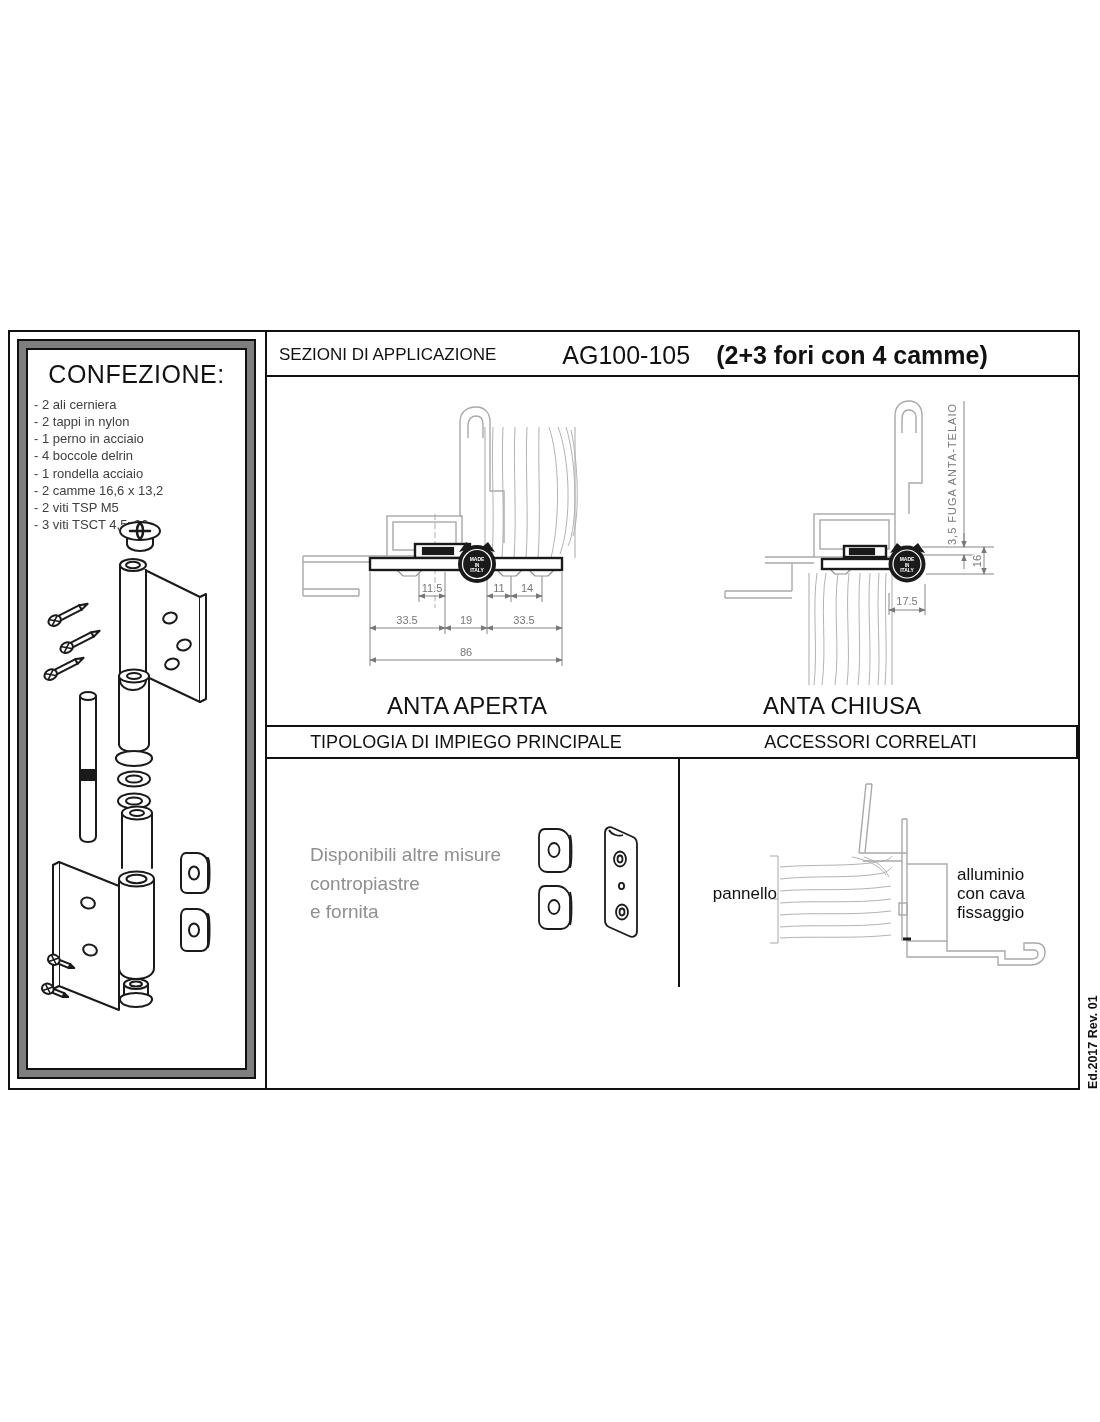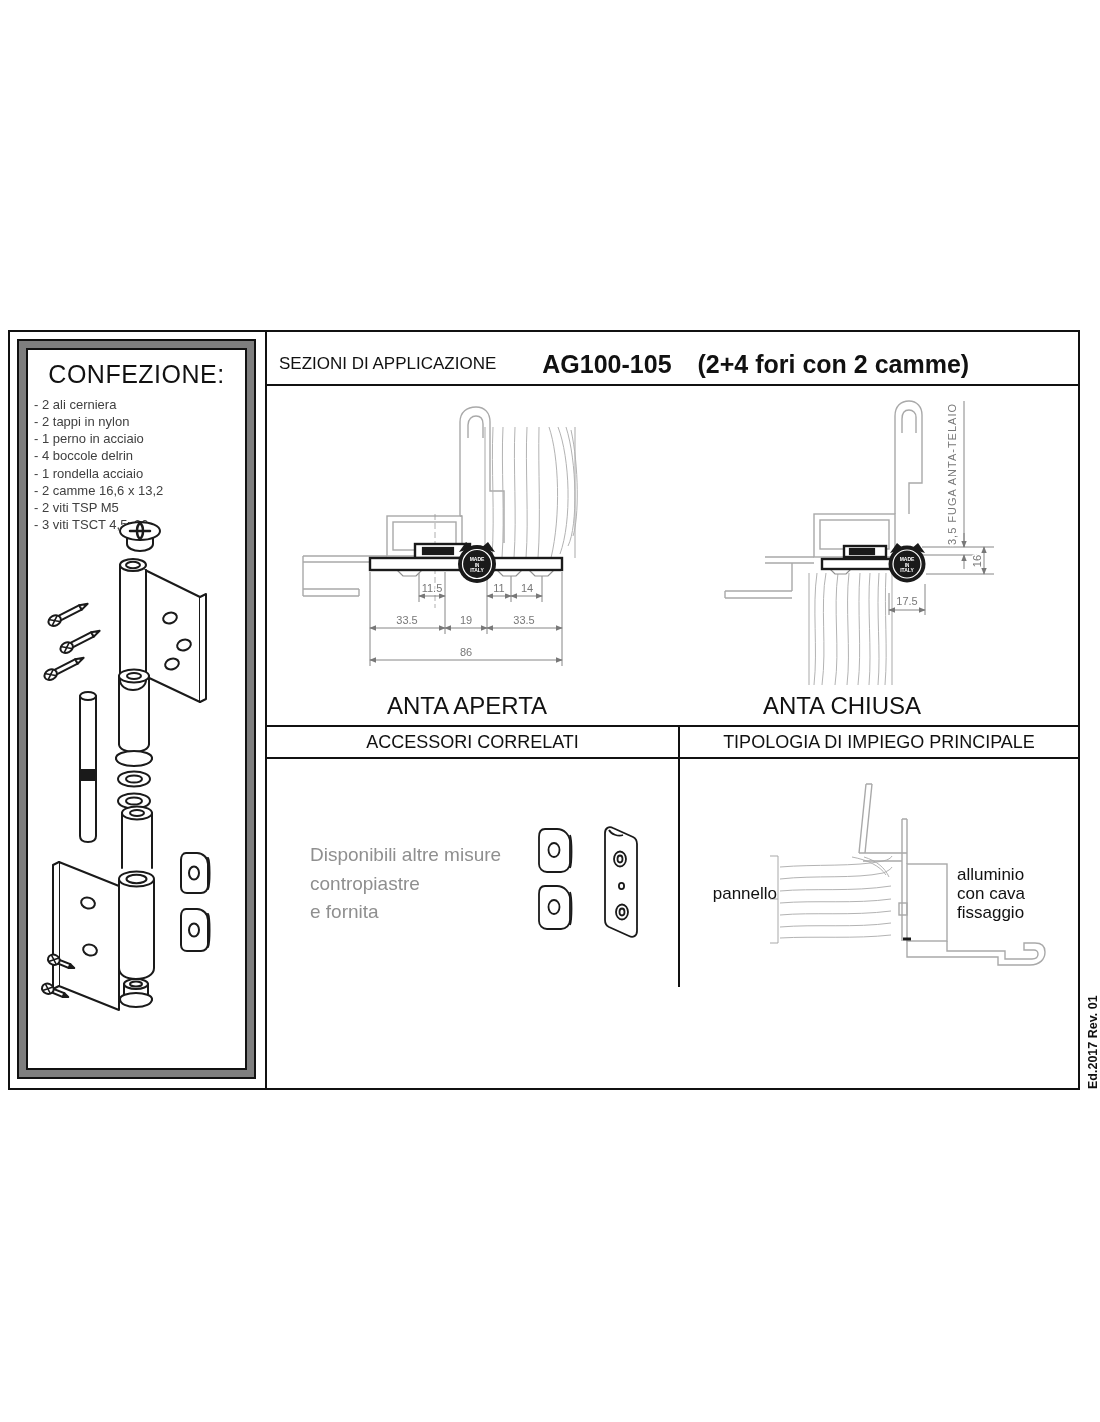--- a/index.html
+++ b/index.html
@@ -13,24 +13,24 @@
                 border-right:2px solid #111; box-sizing:border-box; }
   .conf-box   { position:absolute; left:7px; top:7px; right:9px; bottom:9px;
                 border:2px solid #111; }
   .conf-gray  { position:absolute; inset:0; border:7px solid #7e7e7e; }
   .conf-inner { position:absolute; inset:0; border:2px solid #111; background:#fff; overflow:hidden; }
   .conf-title { margin-top:10px; text-align:center; font-size:25px; letter-spacing:0.5px; }
   .conf-list  { margin:7px 0 0 6px; font-size:13px; line-height:1.32; color:#404040; }
   .exploded   { position:absolute; left:4px; top:168px; }
 
   
-  .header-row { position:absolute; left:257px; top:12px; right:0; height:42px;
+  .header-row { position:absolute; left:257px; top:3px; right:0; height:42px;
                 border-bottom:2px solid #111; display:flex; align-items:center; box-sizing:border-box; }
   .sezioni-label { font-size:17px; margin-left:12px; }
-  .model   { font-size:25px; font-weight:bold; margin-left:46px; }
+  .model   { font-size:25px; font-weight:normal; margin-left:66px; }
   .variant { font-size:25px; font-weight:bold; margin-left:26px; }
 
   .anta-area { position:absolute; left:257px; top:42px; right:0; height:351px; }
   .drawing   { position:absolute; }
   .anta-label { position:absolute; top:318px; width:210px; text-align:center; font-size:24px; }
 
   .subheader-row { position:absolute; left:257px; top:393px; right:0; height:34px;
                    border-top:2px solid #111; border-bottom:2px solid #111;
                    display:flex; box-sizing:border-box; }
   .sub-cell { display:flex; align-items:center; justify-content:center; font-size:18px; }
@@ -195,21 +195,21 @@
               </g>
             </svg>
           </div>
         </div>
       </div>
     </div>
 
     <div class="header-row">
       <span class="sezioni-label">SEZIONI DI APPLICAZIONE</span>
       <span class="model">AG100-105</span>
-      <span class="variant">(2+4 fori con 2 camme)</span>
+      <span class="variant">(2+3 fori con 4 camme)</span>
     </div>
 
     <div class="anta-area">
 
       <svg class="drawing" style="left:20px; top:22px;" width="345" height="300" viewBox="0 0 345 300">
         <defs>
           <marker id="aaAr" viewBox="0 0 10 10" refX="9" refY="5" markerWidth="8" markerHeight="8" orient="auto-start-reverse">
             <path d="M0,1 L10,5 L0,9 Z" fill="#787878"></path>
           </marker>
         </defs>
@@ -331,22 +331,22 @@
         <text class="dim" transform="rotate(-90 264 87)" x="264" y="87" text-anchor="middle" letter-spacing="1">3,5  FUGA ANTA-TELAIO</text>
         <text class="dim" transform="rotate(-90 289 174)" x="289" y="174" text-anchor="middle">16</text>
         <text class="dim" x="215" y="218" text-anchor="middle">17.5</text>
       </svg>
 
       <div class="anta-label" style="left:95px;">ANTA APERTA</div>
       <div class="anta-label" style="left:470px;">ANTA CHIUSA</div>
     </div>
 
     <div class="subheader-row">
+      <div class="sub-cell b">TIPOLOGIA DI IMPIEGO PRINCIPALE</div>
       <div class="sub-cell a">ACCESSORI CORRELATI</div>
-      <div class="sub-cell b">TIPOLOGIA DI IMPIEGO PRINCIPALE</div>
     </div>
 
     <div class="content-row">
       <div class="content-cell-a">
         <div class="disponibili">
           <div>Disponibili altre misure</div>
           <div>contropiastre</div>
           <div>e fornita</div>
         </div>
         <svg style="position:absolute; left:268px; top:60px;" width="110" height="132" viewBox="0 0 110 132">

